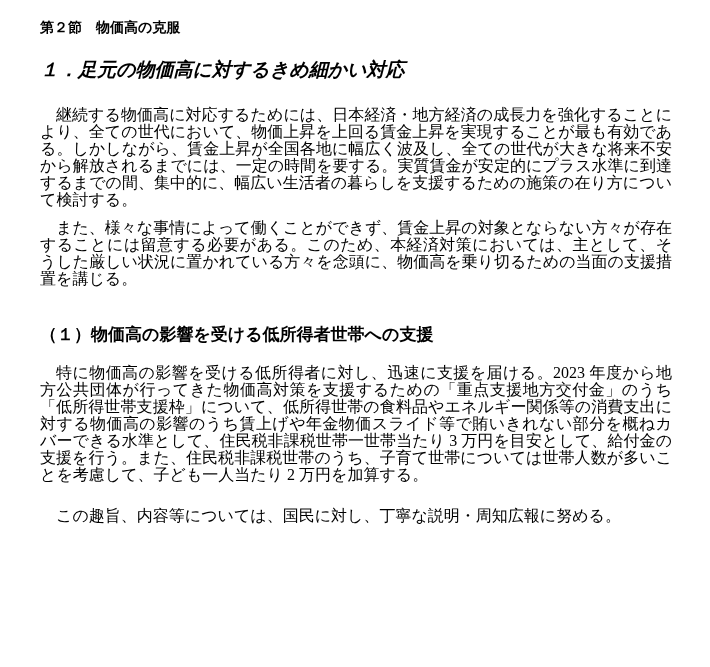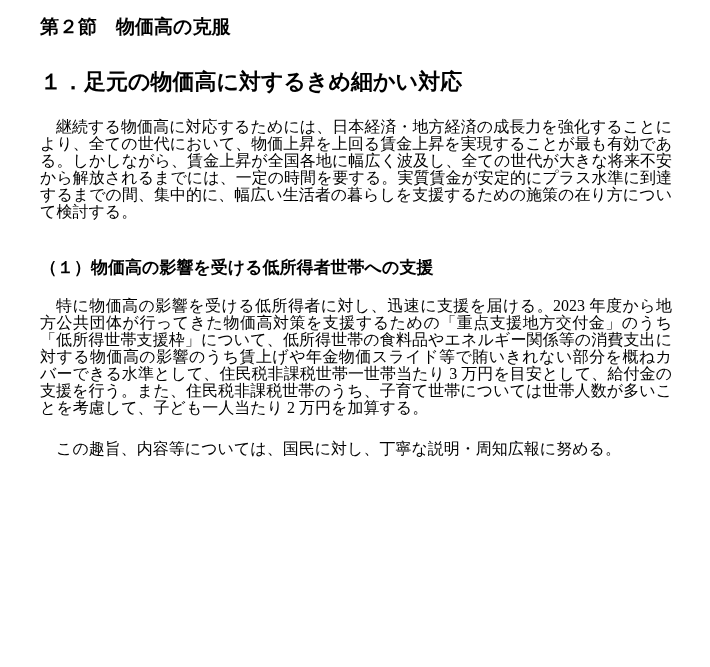--- a/index.html
+++ b/index.html
@@ -17,33 +17,34 @@
     color: #000000;
     overflow: hidden;
     font-family: "Liberation Serif", serif;
   }
   .title, .subtitle, .chapter, .subsection {
     font-family: "Liberation Sans", sans-serif;
     font-weight: bold;
     color: #000000;
   }
   .title {
-    font-size: 19px;
+    font-size: 14px;
     line-height: 26px;
     margin: 0;
   }
   .subtitle {
     font-size: 21px;
     line-height: 26px;
     margin: 0 0 0 50px;
   }
   .chapter {
-    font-size: 22px;
+    font-size: 19px;
     line-height: 24px;
-    margin: 30px 0 0 0;
+    margin: 18px 0 0 0;
+    font-style: italic;
   }
   .subsection {
     font-size: 17px;
     line-height: 24px;
     margin: 36px 0 12px 0;
   }
   .body {
     font-size: 16px;
     line-height: 17px;
     margin: 0;
@@ -61,19 +62,20 @@
 </head>
 <body>
 
 <div class="page">
   <h1 class="title">第２節　物価高の克服</h1>
 
   <h2 class="chapter">１．足元の物価高に対するきめ細かい対応</h2>
 
   <p class="body p1">継続する物価高に対応するためには、日本経済・地方経済の成長力を強化することにより、全ての世代において、物価上昇を上回る賃金上昇を実現することが最も有効である。しかしながら、賃金上昇が全国各地に幅広く波及し、全ての世代が大きな将来不安から解放されるまでには、一定の時間を要する。実質賃金が安定的にプラス水準に到達するまでの間、集中的に、幅広い生活者の暮らしを支援するための施策の在り方について検討する。</p>
 
+  <p class="body p2">また、様々な事情によって働くことができず、賃金上昇の対象とならない方々が存在することには留意する必要がある。このため、本経済対策においては、主として、そうした厳しい状況に置かれている方々を念頭に、物価高を乗り切るための当面の支援措置を講じる。</p>
 
   <h3 class="subsection">（１）物価高の影響を受ける低所得者世帯への支援</h3>
 
   <p class="body p3">特に物価高の影響を受ける低所得者に対し、迅速に支援を届ける。2023 年度から地方公共団体が行ってきた物価高対策を支援するための「重点支援地方交付金」のうち「低所得世帯支援枠」について、低所得世帯の食料品やエネルギー関係等の消費支出に対する物価高の影響のうち賃上げや年金物価スライド等で賄いきれない部分を概ねカバーできる水準として、住民税非課税世帯一世帯当たり 3 万円を目安として、給付金の支援を行う。また、住民税非課税世帯のうち、子育て世帯については世帯人数が多いことを考慮して、子ども一人当たり 2 万円を加算する。</p>
 
   <p class="body p4">この趣旨、内容等については、国民に対し、丁寧な説明・周知広報に努める。</p>
 </div>
 
 </body></html>

